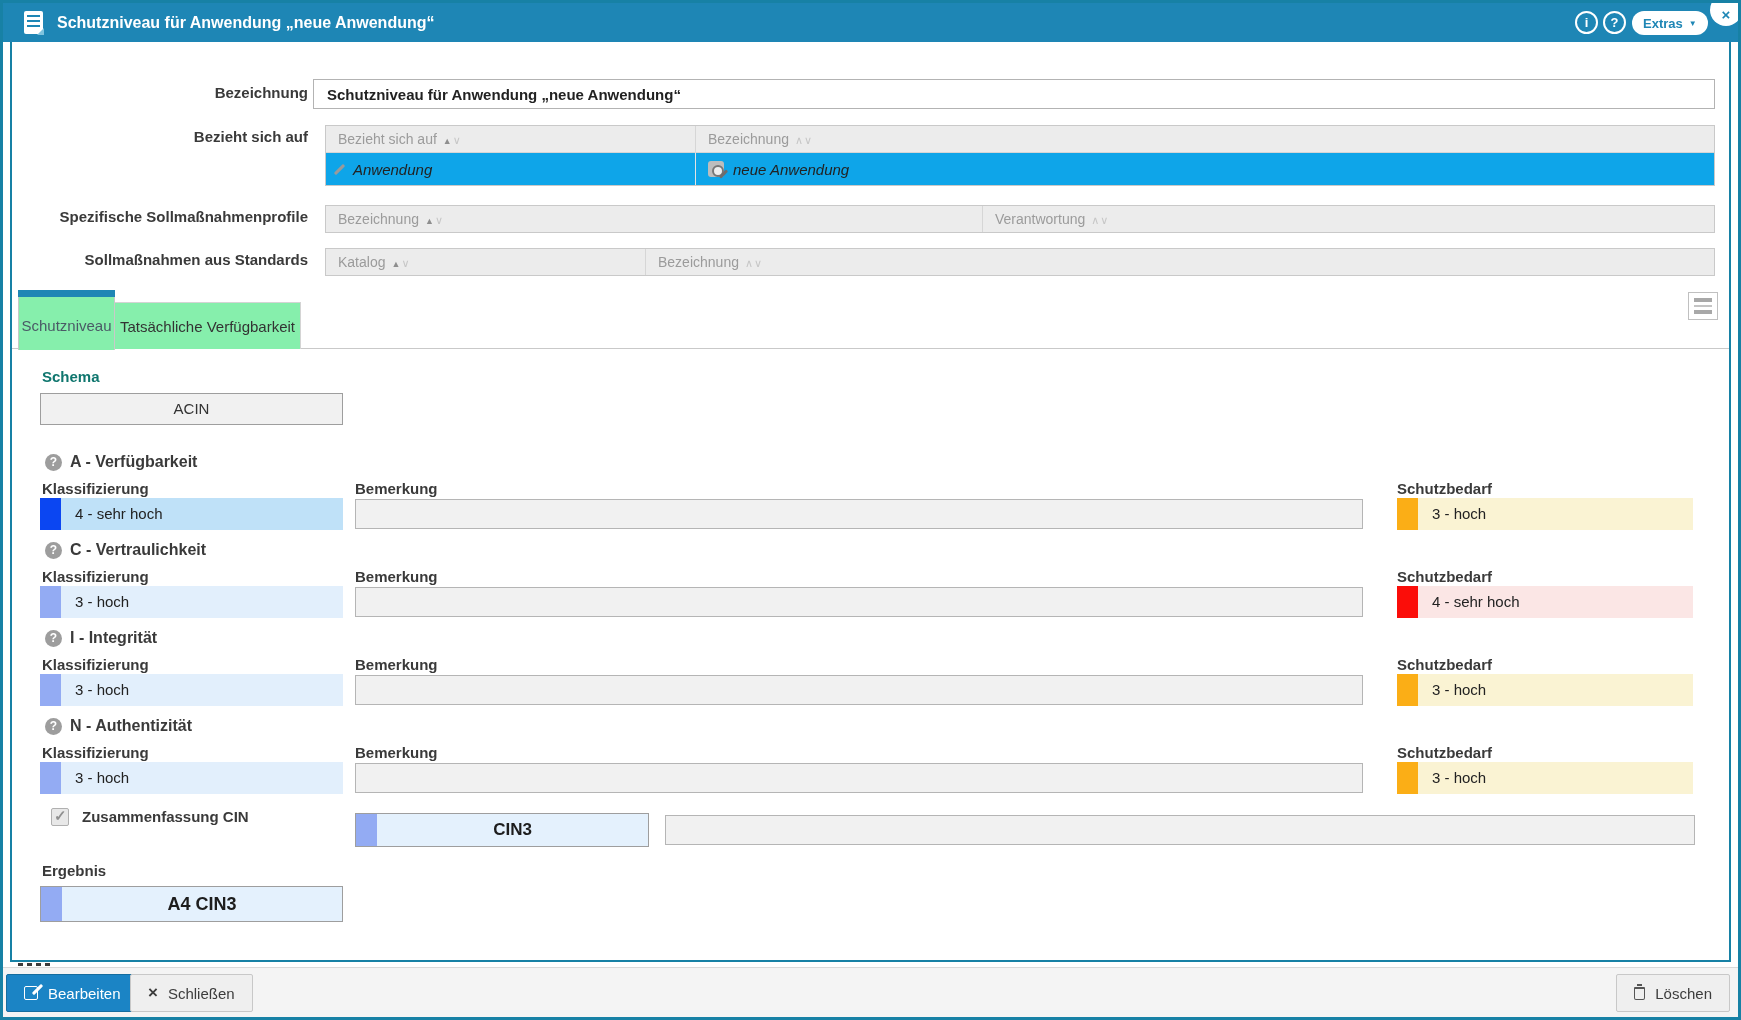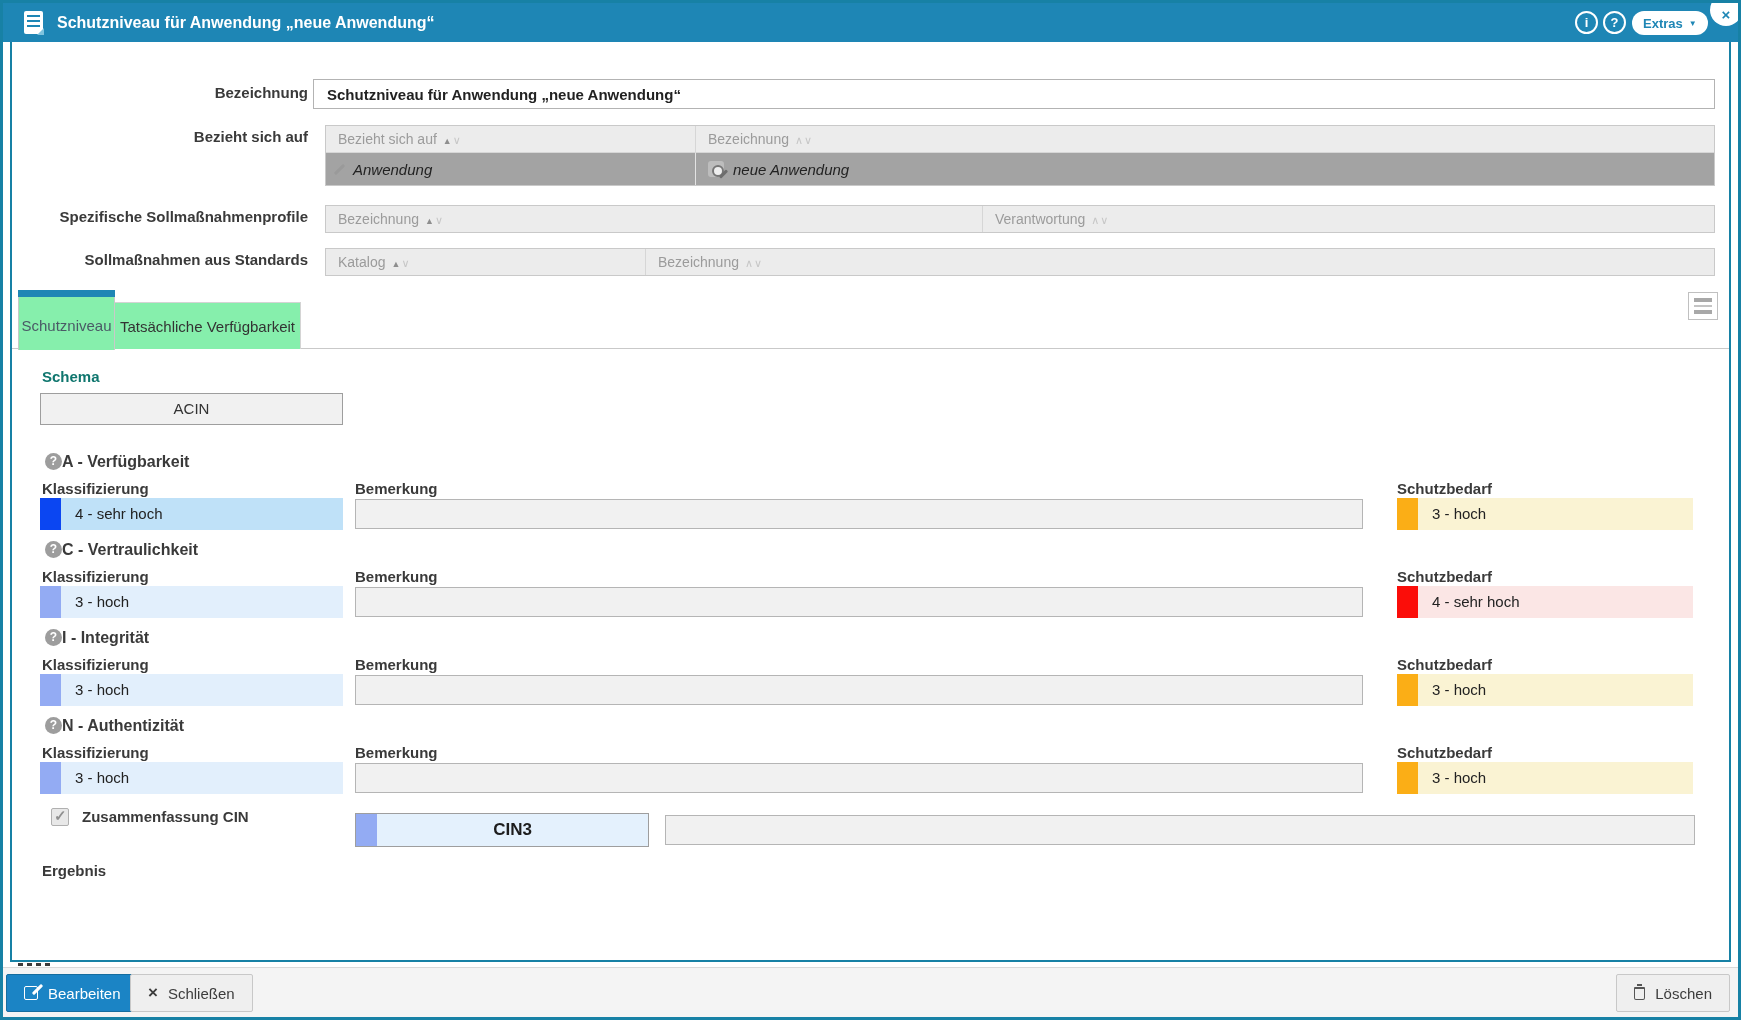--- a/index.html
+++ b/index.html
@@ -33,21 +33,21 @@
   .flabel { position: absolute; left: 0; width: 296px; text-align: right; font-weight: 700; font-size: 15px; color: #3a3a3a; }
 
   .text-input { position: absolute; left: 301px; top: 37px; width: 1402px; height: 30px; border: 1px solid #b3b3b3;
       background: #fff; font-weight: 700; font-size: 15px; color: #222; padding: 0 13px; line-height: 28px;
       font-family: "Liberation Sans", sans-serif; }
 
   .tbl { position: absolute; left: 313px; width: 1390px; border: 1px solid #c9c9c9; background: #fff; }
   .thead { display: flex; background: #ececec; height: 26px; }
   .th { padding: 0 12px; line-height: 26px; color: #9b9b9b; font-size: 14px; border-right: 1px solid #d6d6d6; cursor: pointer; }
   .th:last-child { border-right: none; }
-  .trow { display: flex; height: 33px; border-top: 1px solid #d6d6d6; background: #a3a3a3; cursor: pointer; }
+  .trow { display: flex; height: 33px; border-top: 1px solid #d6d6d6; background: #0ea5e9; cursor: pointer; }
   .td { padding: 0 12px; display: flex; align-items: center; font-style: italic; font-size: 15px; color: #222;
       border-right: 1px solid #e3e3e3; }
   .td:last-child { border-right: none; }
 
   .sort-icon { display: inline-block; margin-left: 6px; letter-spacing: 1px; }
   .sort-icon[data-sort="asc"]::before  { content: "▲"; color: #8e8e8e; font-size: 9px; }
   .sort-icon[data-sort="asc"]::after   { content: "∨"; color: #c6c6c6; font-size: 11px; }
   .sort-icon[data-sort="none"]::before { content: "∧"; color: #c6c6c6; font-size: 11px; }
   .sort-icon[data-sort="none"]::after  { content: "∨"; color: #c6c6c6; font-size: 11px; }
 
@@ -72,21 +72,21 @@
       border: 1px solid #c0c0c0; cursor: pointer; padding: 5px 5px; display: flex; flex-direction: column; gap: 3px; }
   .list-btn .bar { height: 5px; background: #a8a8a8; }
   .list-btn .bar.light { background: #c4c4c4; height: 4px; }
 
   
   .schema-lbl { position: absolute; left: 30px; top: 326px; font-weight: 700; font-size: 15px; color: #0f766e; }
   .schema-box { position: absolute; left: 28px; top: 351px; width: 303px; height: 32px; background: #f1f1f1;
       border: 1px solid #9e9e9e; text-align: center; line-height: 30px; font-size: 15px; color: #333; cursor: pointer; }
 
   .section { position: absolute; left: 0; width: 100%; height: 88px; }
-  .sec-head { position: absolute; left: 33px; top: 0; display: flex; }
+  .sec-head { position: absolute; left: 33px; top: 0; display: flex; align-items: center; gap: 8px; }
   .q-icon { display: inline-block; width: 17px; height: 17px; border-radius: 50%; background: #9d9d9d; color: #fff;
       font-weight: 700; font-size: 12px; line-height: 17px; text-align: center; cursor: pointer; }
   .q-icon::after { content: "?"; }
   .sec-title { font-weight: 700; font-size: 16px; color: #3a3a3a; }
   .col-lbl { position: absolute; top: 27px; font-weight: 700; font-size: 15px; color: #3a3a3a; }
   .col-lbl.c1 { left: 30px; }
   .col-lbl.c2 { left: 343px; }
   .col-lbl.c3 { left: 1385px; }
 
   .valbox { position: absolute; top: 45px; height: 32px; font-size: 15px; color: #222; }
@@ -296,20 +296,24 @@
 
     <div class="checkbox" data-checked="true"></div>
     <div class="zus-lbl">Zusammenfassung CIN</div>
     <div class="cin-box" style="background-color: rgb(228, 241, 253);">
       <span class="strip" style="background-color: rgb(147, 171, 243);"></span>
       <span class="val">CIN3</span>
     </div>
     <div class="cin-extra input-dim"></div>
 
     <div class="ergebnis-lbl">Ergebnis</div>
+    <div class="ergebnis-box" style="background-color: rgb(228, 241, 253);">
+      <span class="strip" style="background-color: rgb(147, 171, 243);"></span>
+      <span class="val">A4 CIN3</span>
+    </div>
 
   </div>
 
   <div class="clipped-fragment"></div>
 
   <div class="footer">
     <div class="btn btn-primary" style="background-color: rgb(27, 132, 197);">
       <span class="edit-icon"></span>
       <span>Bearbeiten</span>
     </div>

